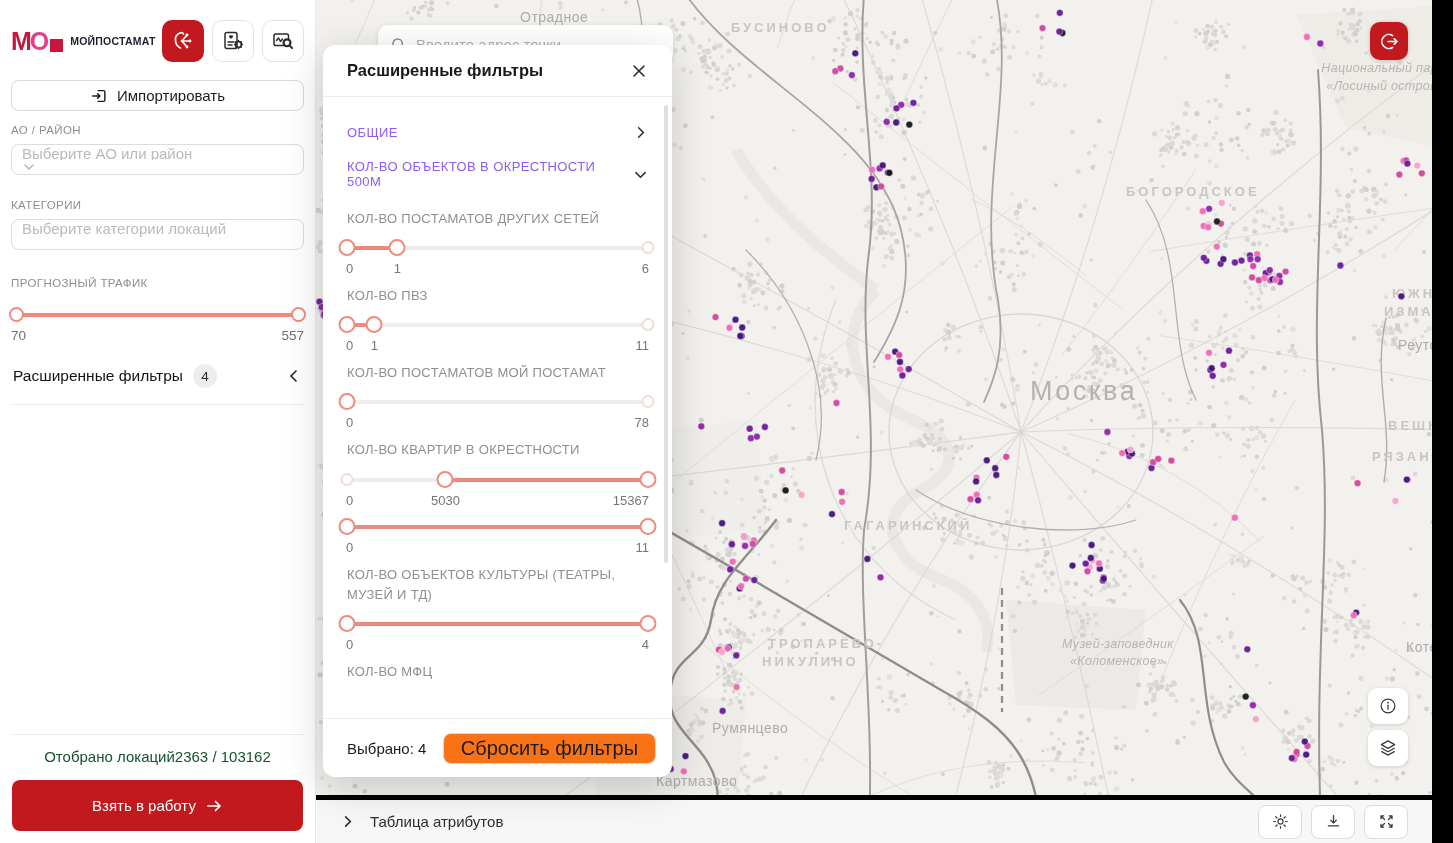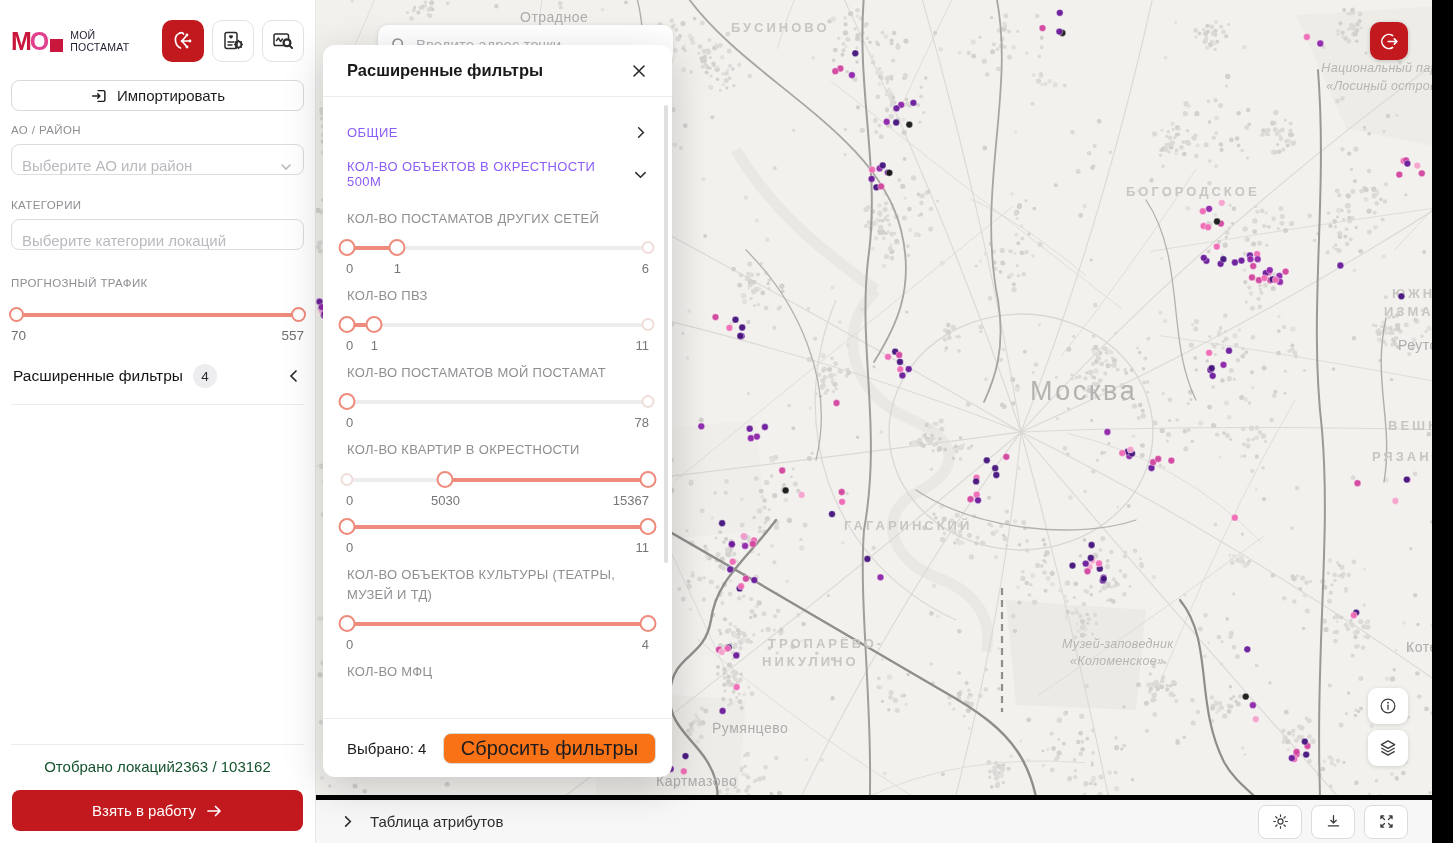--- a/index.html
+++ b/index.html
@@ -7,44 +7,44 @@
   .app{position:relative;width:1453px;height:843px;background:#fff;font-family:"Liberation Sans",sans-serif;overflow:hidden;}
 
   
   .sidebar{position:absolute;left:0;top:0;width:316px;height:843px;background:#fff;border-right:1px solid #e7e7e7;padding:0 11px;display:flex;flex-direction:column;z-index:10;}
   .logo-row{margin-top:20px;height:42px;display:flex;align-items:center;justify-content:space-between;}
   .logo{display:flex;align-items:center;}
   .logo-mark{display:flex;align-items:center;font-weight:900;font-size:25px;letter-spacing:-1px;line-height:1;}
   .lm-m{color:#c9163c;}
   .lm-o{color:#e0408c;margin-left:-1px;}
   .lm-sq{width:13px;height:13px;background:#c9163c;margin-left:2px;margin-top:8px;}
-  .logo-text{margin-left:7px;display:flex;flex-direction:column;font-size:10.5px;font-weight:400;color:#1e1e30;line-height:1.15;letter-spacing:.2px;}
+  .logo-text{margin-left:7px;display:flex;font-size:10.5px;font-weight:700;color:#1e1e30;line-height:1.15;letter-spacing:.2px;}
   .tool-btns{display:flex;gap:8px;}
   .tool-btn{width:42px;height:42px;border-radius:10px;border:1px solid #e2e2e2;background:#fff;color:#2b2b2d;display:grid;place-items:center;padding:0;cursor:pointer;}
   .tool-btn.active{background:#c2191e;border:none;color:#fff;}
   .import-btn{margin-top:18px;height:31px;border:1px solid #d9d9d9;border-radius:8px;background:#fff;font-family:inherit;font-size:15px;color:#1c1c1e;display:flex;align-items:center;justify-content:center;gap:9px;cursor:pointer;}
   .field-label{font-size:11.5px;color:#8e8e93;letter-spacing:.4px;}
   .fl-district{margin-top:13px;}
   .fl-categories{margin-top:24px;}
   .fl-traffic{margin-top:27px;}
-  .select{margin-top:8px;height:31px;border:1px solid #dcdcdc;border-radius:8px;display:flex;align-items:flex-end;padding:0 10px;background:#fff;cursor:pointer;}
+  .select{margin-top:8px;height:31px;border:1px solid #dcdcdc;border-radius:8px;display:flex;align-items:flex-start;padding:0 10px;background:#fff;cursor:pointer;flex-direction:column;}
   .select .ph{font-size:15px;color:#b9b9bf;flex:1;white-space:nowrap;overflow:hidden;}
   .select .chev{color:#b9b9bf;}
   .s-slider{margin-top:18px;position:relative;height:15px;}
   .s-track{position:absolute;left:2px;right:2px;top:6px;height:3.5px;border-radius:2px;background:#ee8b7c;}
   .s-handle{position:absolute;top:0;width:15px;height:15px;border-radius:50%;background:#fff;border:2.5px solid #ee8b7c;}
   .s-handle.l{left:-2px;} .s-handle.r{right:-2px;}
   .s-vals{display:flex;justify-content:space-between;margin-top:6px;font-size:13.5px;color:#6f6f73;}
   .adv-row{margin-top:13px;padding:8px 2px 16px 2px;display:flex;align-items:center;border-bottom:1px solid #ececec;cursor:pointer;}
   .adv-label{font-size:15.5px;color:#141416;}
   .badge{margin-left:10px;min-width:24px;height:24px;border-radius:12px;background:#ededf0;color:#2b2b2d;font-size:13.5px;display:grid;place-items:center;padding:0 7px;}
   .adv-chev{margin-left:auto;color:#2b2b2d;}
   .sidebar-footer{margin-top:auto;border-top:1px solid #ececec;padding:13px 1px 12px 1px;}
   .sel-row{display:flex;justify-content:center;align-items:center;font-size:15px;color:#14532d;}
-  .cta{margin-top:15px;width:100%;height:41px;border:none;border-radius:8px;background:#c2191e;color:#fff;font-family:inherit;font-size:15px;display:flex;align-items:center;justify-content:center;gap:10px;cursor:pointer;}
+  .cta{margin-top:15px;width:100%;height:51px;border:none;border-radius:8px;background:#c2191e;color:#fff;font-family:inherit;font-size:15px;display:flex;align-items:center;justify-content:center;gap:10px;cursor:pointer;}
 
   
   .map-wrap{position:absolute;left:316px;top:0;width:1137px;height:843px;background:#f2f1ee;overflow:hidden;}
   #map-svg{position:absolute;left:0;top:0;}
   .map-search{position:absolute;left:62px;top:25px;width:295px;height:39px;background:#fff;border-radius:10px;box-shadow:0 1px 5px rgba(0,0,0,.13);display:flex;align-items:center;padding:0 12px;gap:9px;z-index:5;}
   .map-search .ph{font-size:15px;color:#b2b2b8;}
   .map-search .ic{color:#8e8e93;display:grid;place-items:center;}
   .logout-btn{position:absolute;left:1054px;top:22px;width:38px;height:38px;border:none;border-radius:10px;background:#c2191e;color:#fff;display:grid;place-items:center;cursor:pointer;z-index:5;box-shadow:0 1px 4px rgba(0,0,0,.2);}
   .map-fab{position:absolute;left:1052px;width:40px;height:36px;border:none;border-radius:9px;background:#fff;color:#3a3a3c;display:grid;place-items:center;cursor:pointer;box-shadow:0 1px 4px rgba(0,0,0,.14);z-index:5;}
   .fab-info{top:688px;} .fab-layers{top:730px;}

